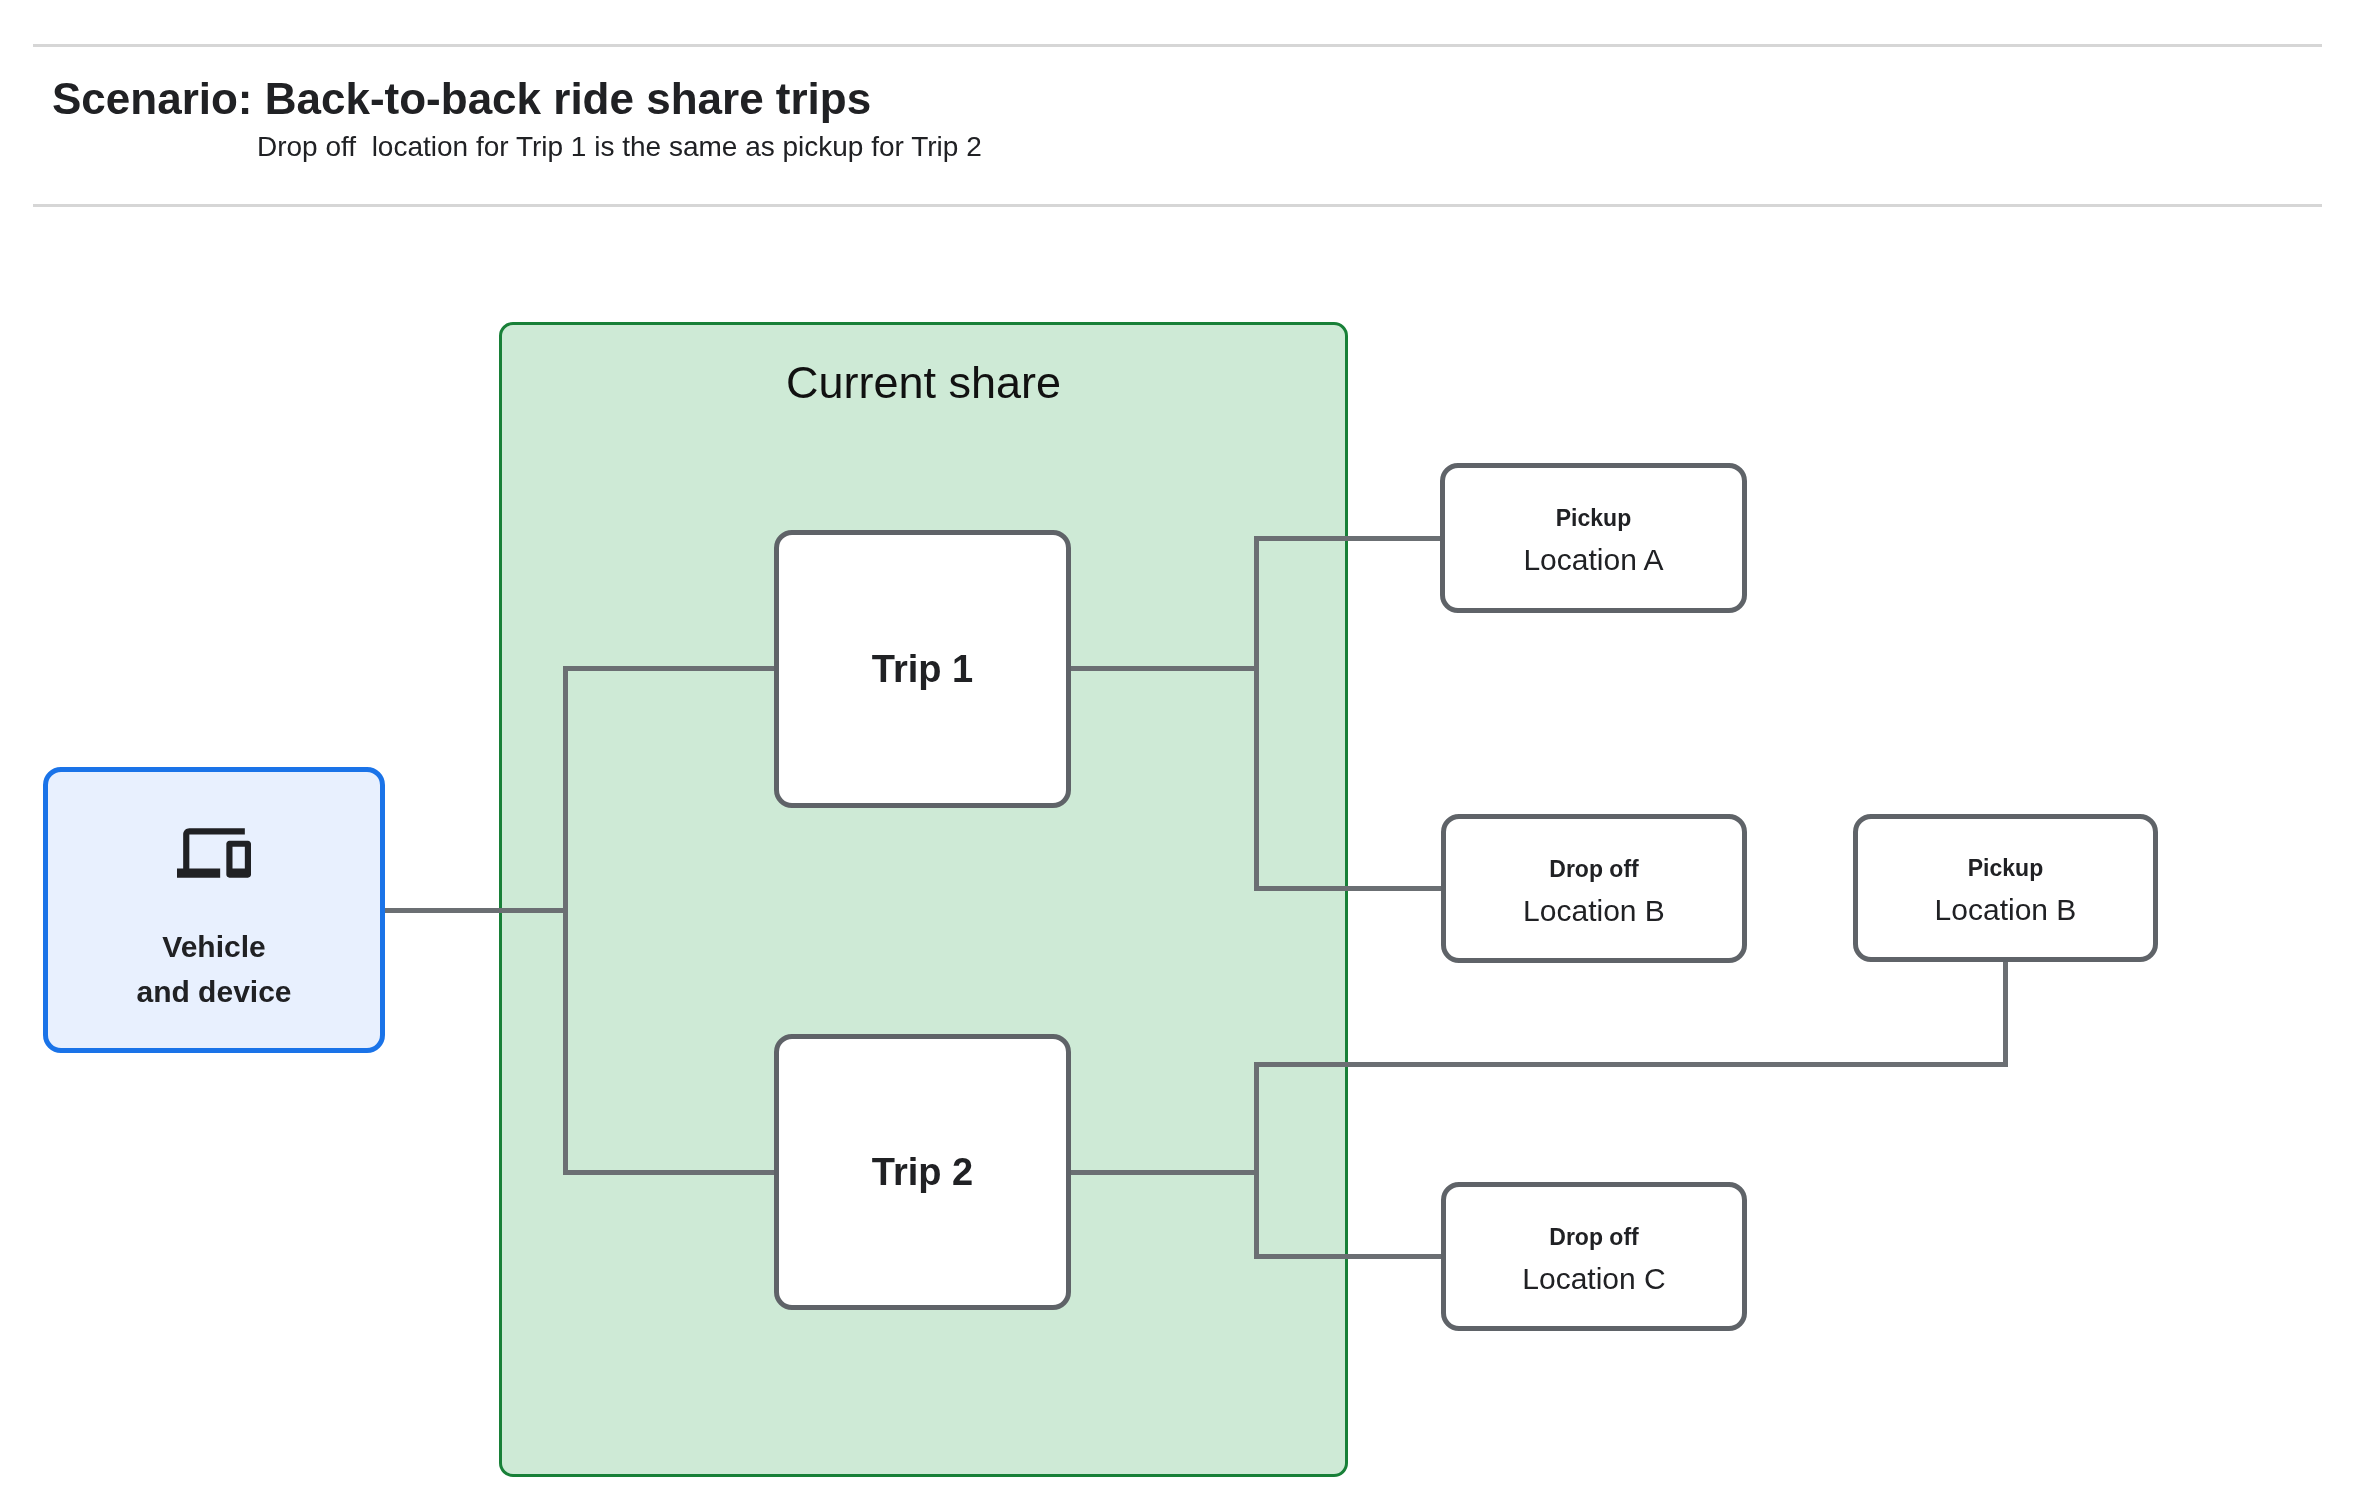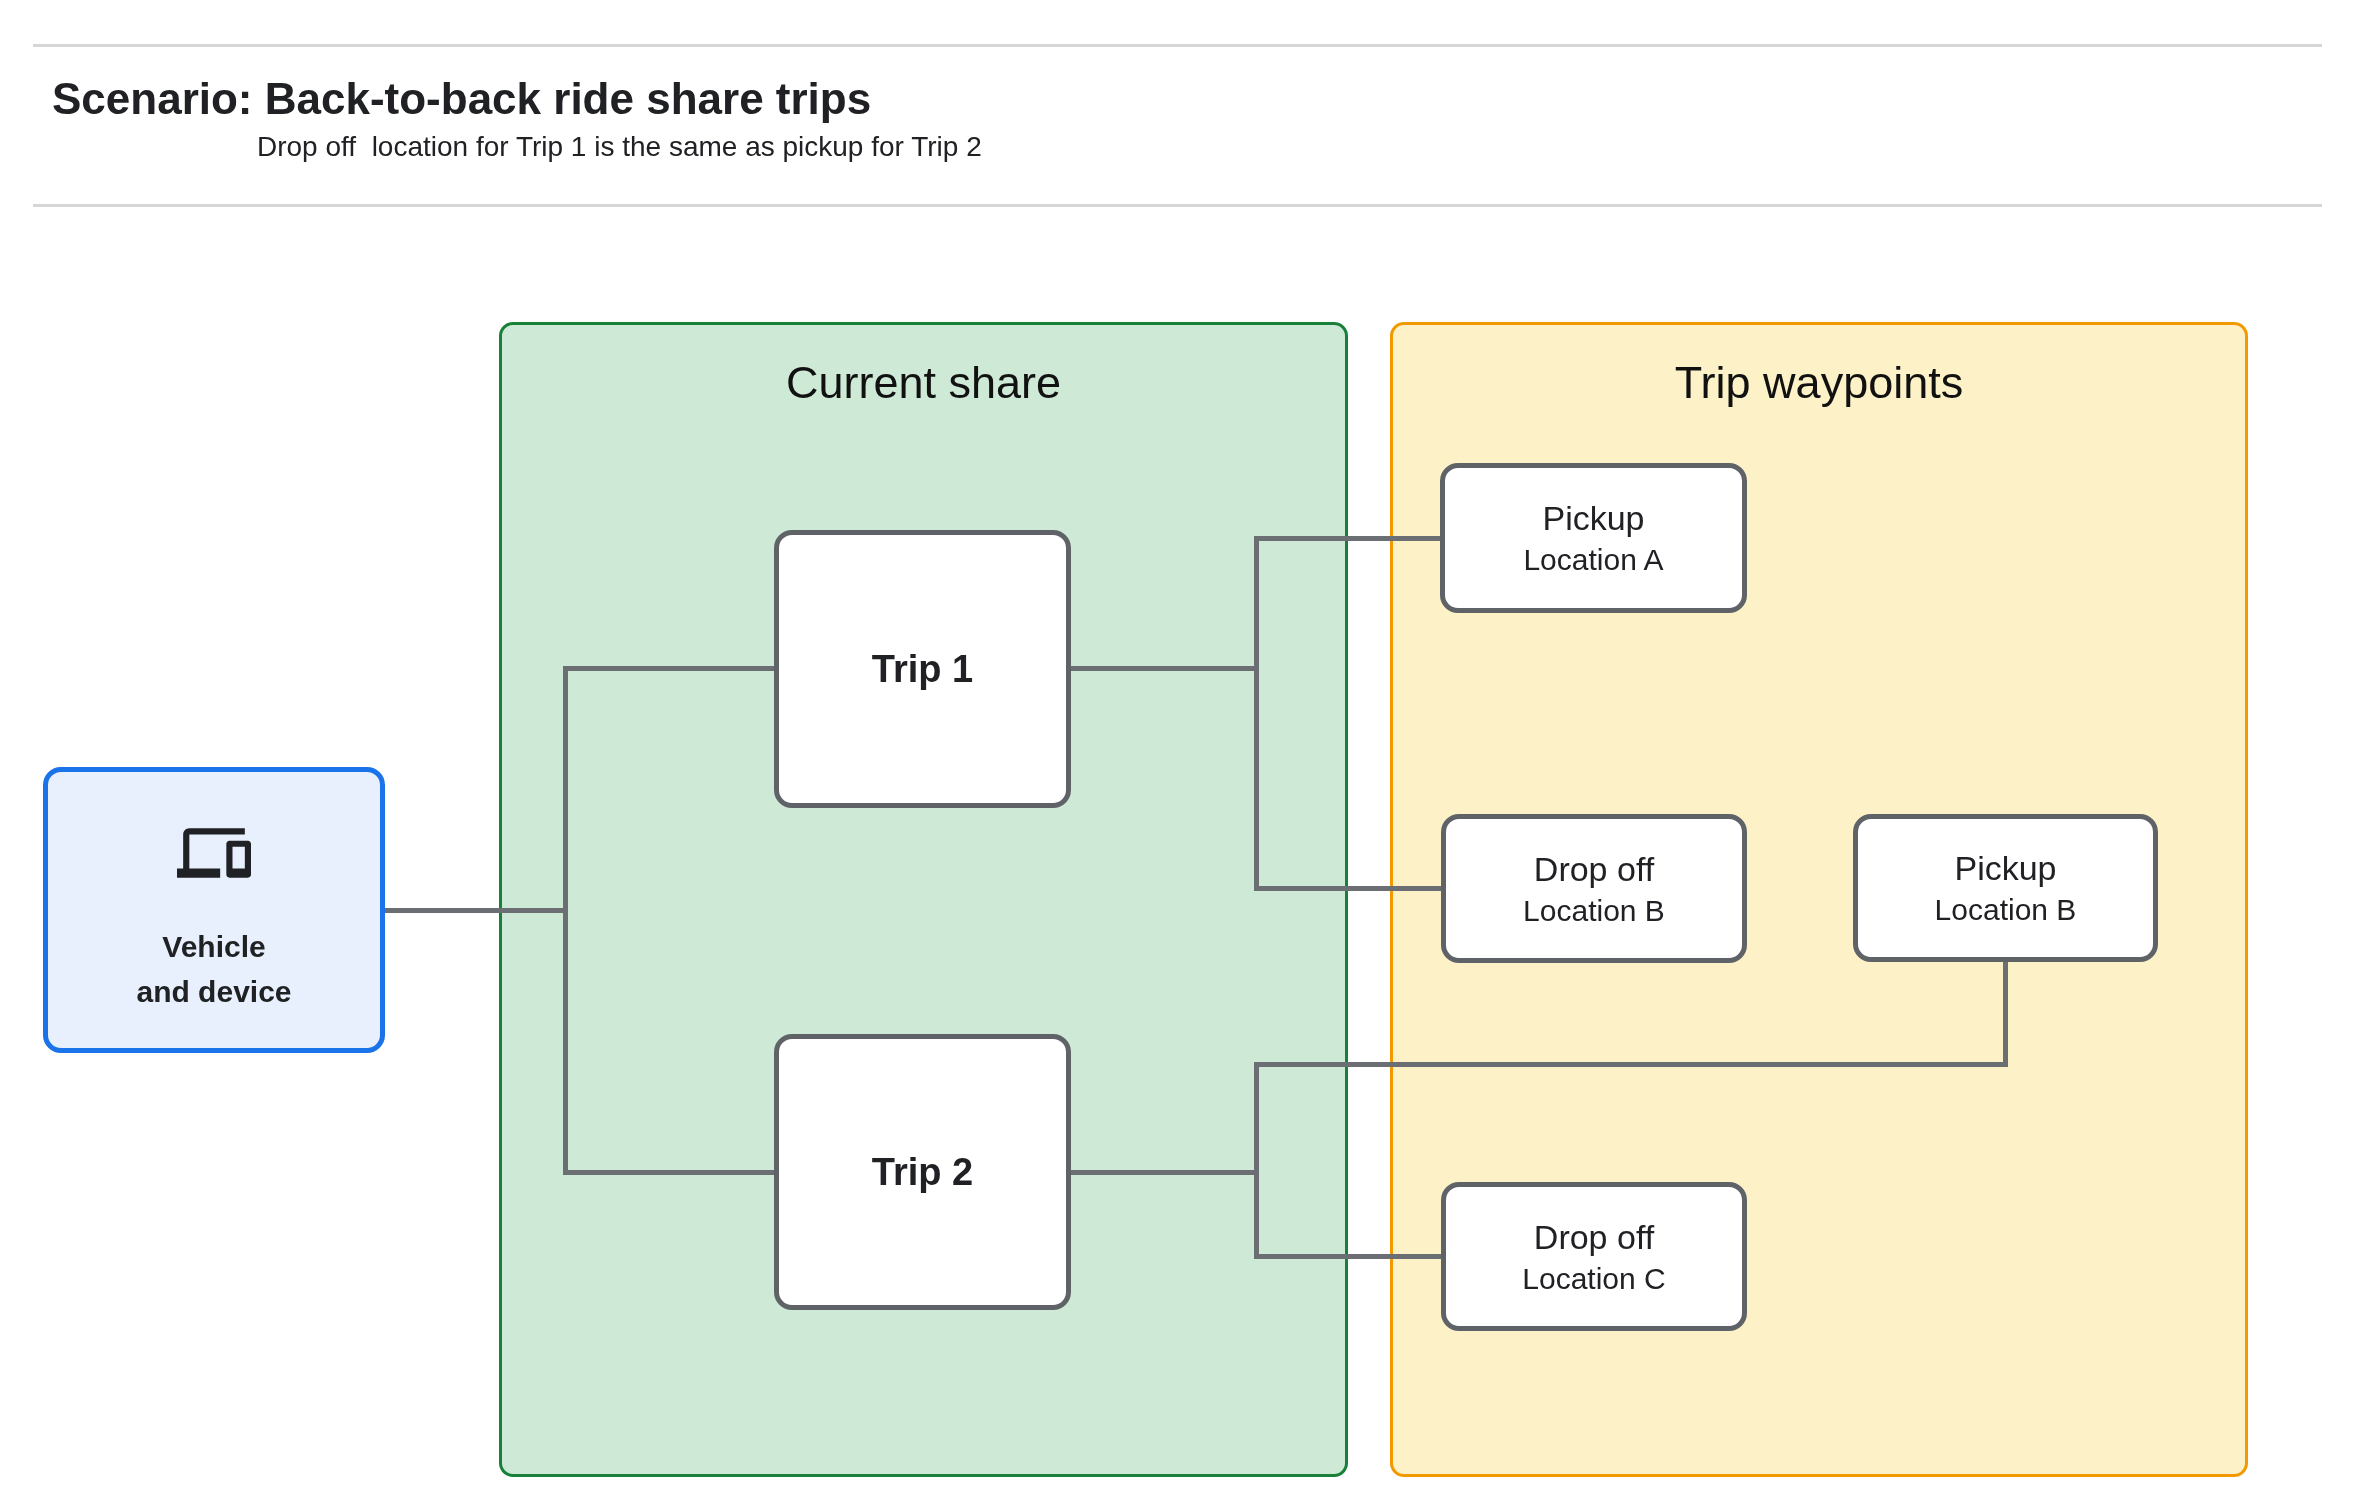--- a/index.html
+++ b/index.html
@@ -32,21 +32,21 @@
   .section-title{position:absolute;top:32px;left:0;right:0;text-align:center;
     font-size:45px;font-weight:normal;color:#111;}
 
   .connector{position:absolute;background:var(--connector);z-index:2;}
 
   .node{position:absolute;background:#fff;border:5px solid var(--node-border);
     border-radius:18px;z-index:3;display:flex;flex-direction:column;
     align-items:center;justify-content:center;text-align:center;}
   .trip{left:774px;width:297px;align-items:center;}
   .trip-label{font-size:38px;font-weight:bold;}
-  .waypoint .wp-type{font-size:34px;font-weight:normal;line-height:44px;}
+  .waypoint .wp-type{font-size:23px;font-weight:bold;line-height:44px;}
   .waypoint .wp-loc{font-size:30px;font-weight:normal;line-height:40px;}
 
   .vehicle{position:absolute;left:43px;top:767px;width:342px;height:286px;
     background:var(--blue-fill);border:5px solid var(--blue-border);
     border-radius:18px;z-index:3;display:flex;flex-direction:column;
     align-items:center;justify-content:space-between;padding:44px 8px 34px;}
   .vehicle-label{font-size:30px;font-weight:bold;line-height:45px;text-align:center;}
   .vehicle-icon{width:92px;height:74px;}
 </style>
 </head>
@@ -54,23 +54,20 @@
 
 <div class="canvas">
 
   <div class="rule top"></div>
   <div class="title">Scenario: Back-to-back ride share trips</div>
   <div class="subtitle">Drop off  location for Trip 1 is the same as pickup for Trip 2</div>
   <div class="rule bottom"></div>
 
   <div class="section current">
     <div class="section-title">Current share</div>
-  </div>
-  <div class="section waypoints">
-    <div class="section-title">Trip waypoints</div>
   </div>
 
   <div class="connector" style="left:385px;top:908px;width:181px;height:5px;"></div>
   <div class="connector" style="left:563px;top:666px;width:5px;height:509px;"></div>
   <div class="connector" style="left:563px;top:666px;width:211px;height:5px;"></div>
   <div class="connector" style="left:563px;top:1170px;width:211px;height:5px;"></div>
 
   <div class="connector" style="left:1071px;top:666px;width:188px;height:5px;"></div>
   <div class="connector" style="left:1254px;top:536px;width:5px;height:355px;"></div>
   <div class="connector" style="left:1254px;top:536px;width:186px;height:5px;"></div>

